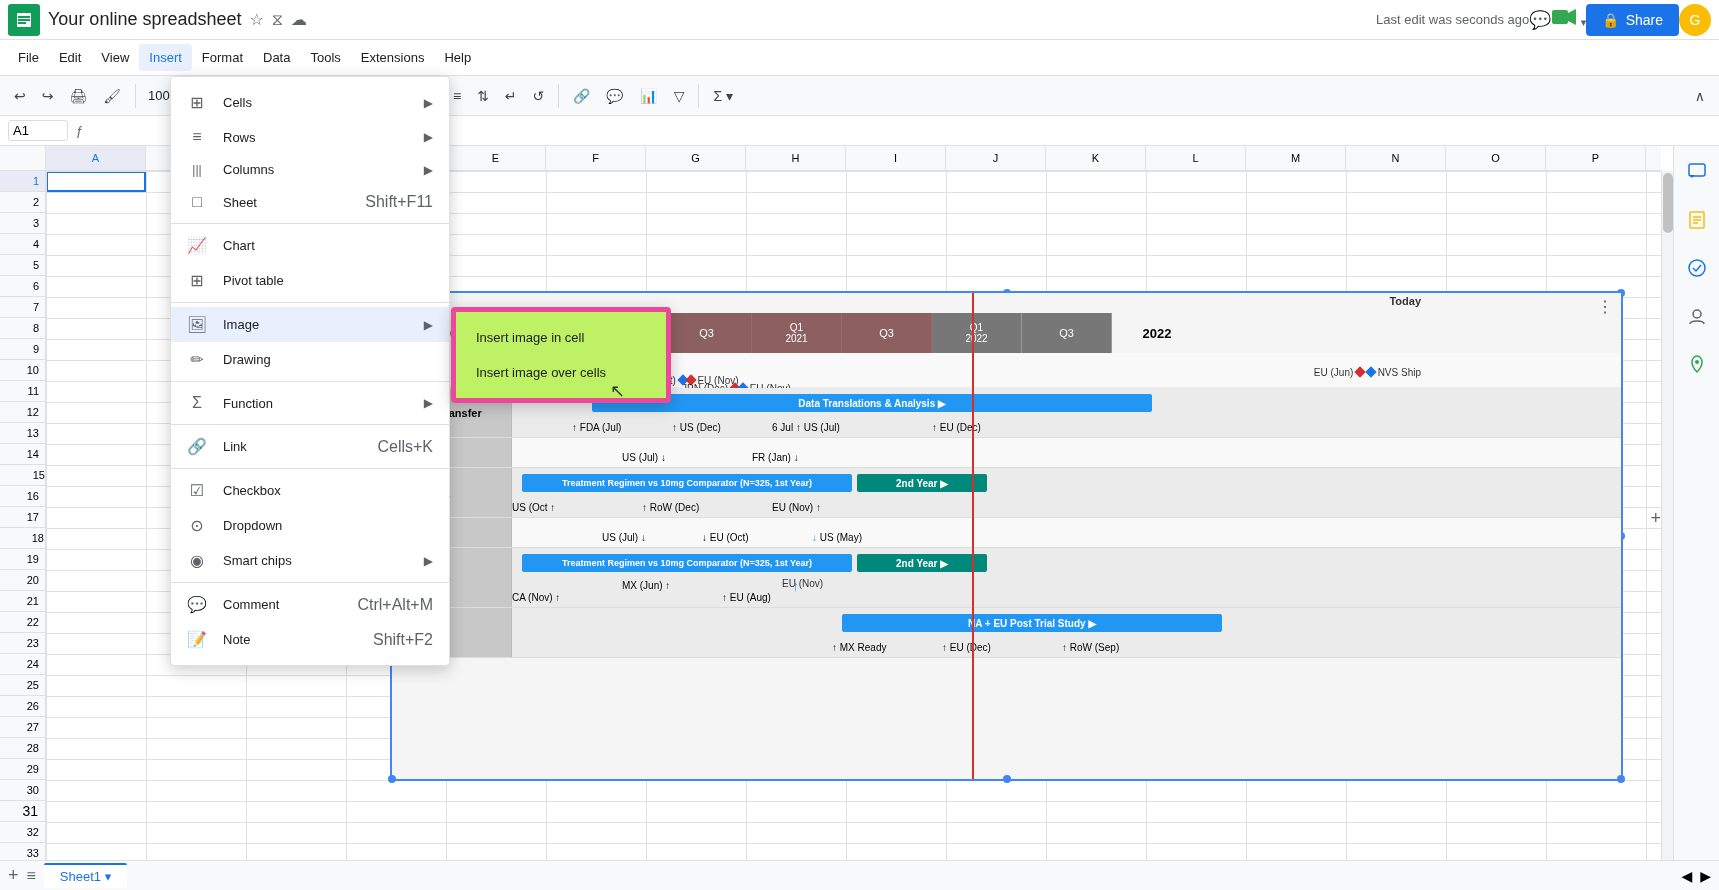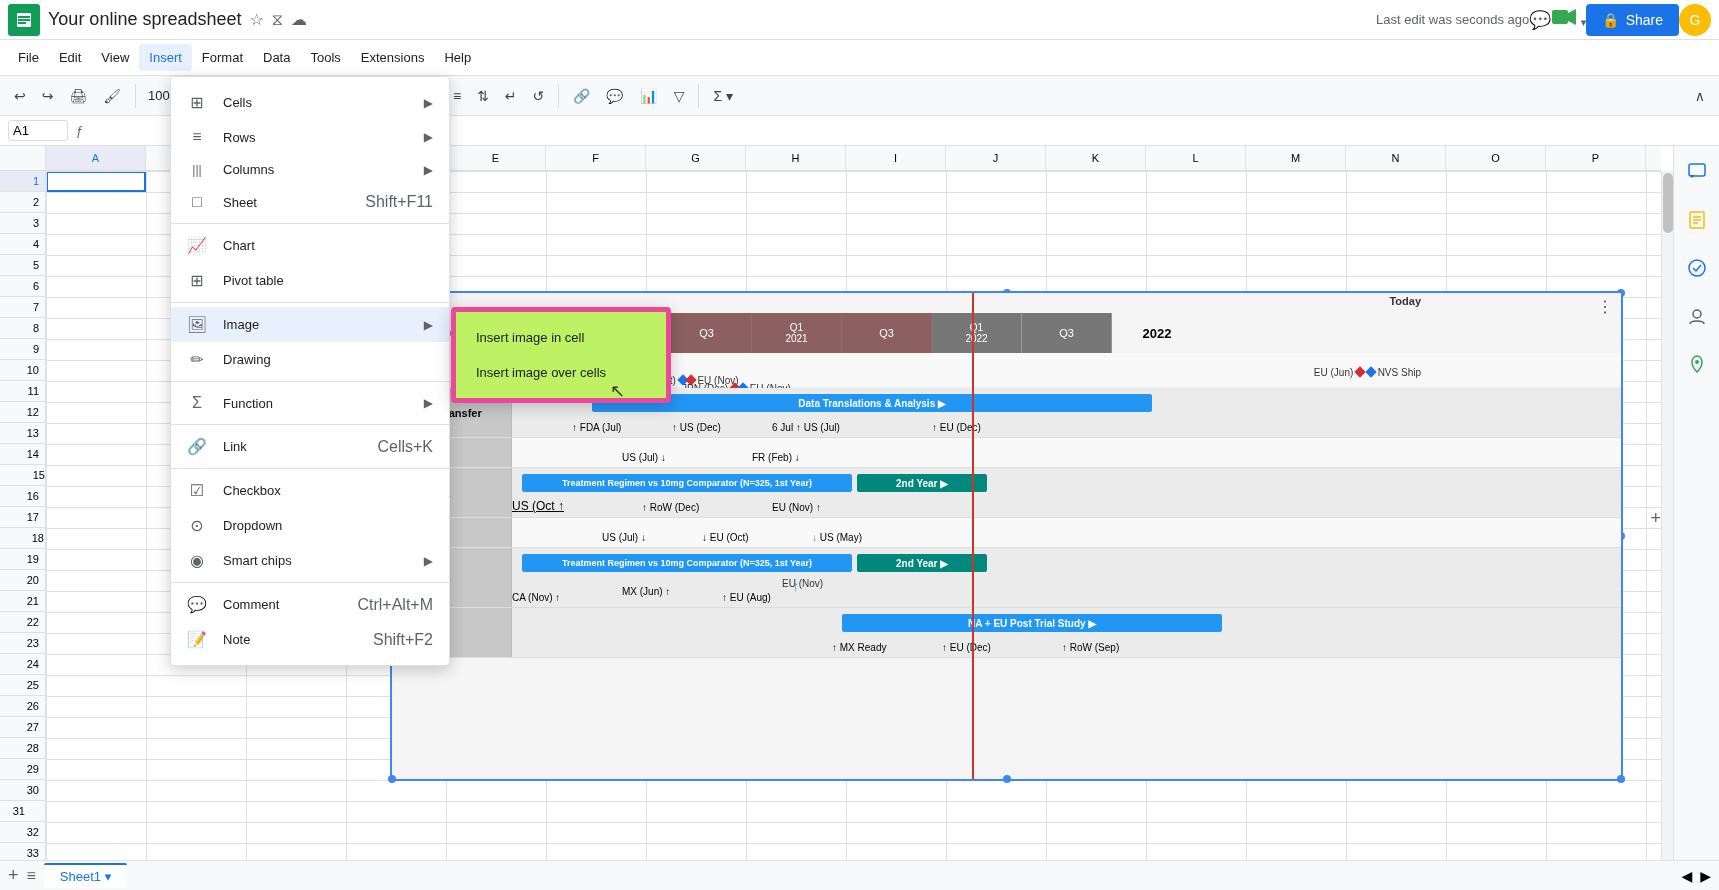--- a/index.html
+++ b/index.html
@@ -352,21 +352,21 @@
       <div style="height:21px; display:flex; align-items:center; justify-content:flex-end; padding-right:6px; font-size:11px; border-bottom:1px solid #e0e0e0;">21</div>
       <div style="height:21px; display:flex; align-items:center; justify-content:flex-end; padding-right:6px; font-size:11px; border-bottom:1px solid #e0e0e0;">22</div>
       <div style="height:21px; display:flex; align-items:center; justify-content:flex-end; padding-right:6px; font-size:11px; border-bottom:1px solid #e0e0e0;">23</div>
       <div style="height:21px; display:flex; align-items:center; justify-content:flex-end; padding-right:6px; font-size:11px; border-bottom:1px solid #e0e0e0;">24</div>
       <div style="height:21px; display:flex; align-items:center; justify-content:flex-end; padding-right:6px; font-size:11px; border-bottom:1px solid #e0e0e0;">25</div>
       <div style="height:21px; display:flex; align-items:center; justify-content:flex-end; padding-right:6px; font-size:11px; border-bottom:1px solid #e0e0e0;">26</div>
       <div style="height:21px; display:flex; align-items:center; justify-content:flex-end; padding-right:6px; font-size:11px; border-bottom:1px solid #e0e0e0;">27</div>
       <div style="height:21px; display:flex; align-items:center; justify-content:flex-end; padding-right:6px; font-size:11px; border-bottom:1px solid #e0e0e0;">28</div>
       <div style="height:21px; display:flex; align-items:center; justify-content:flex-end; padding-right:6px; font-size:11px; border-bottom:1px solid #e0e0e0;">29</div>
       <div style="height:21px; display:flex; align-items:center; justify-content:flex-end; padding-right:6px; font-size:11px; border-bottom:1px solid #e0e0e0;">30</div>
-      <div style="height:21px; display:flex; align-items:center; justify-content:flex-end; padding-right:20px; font-size:11px; border-bottom:1px solid #e0e0e0;">31</div>
+      <div style="height:21px; display:flex; align-items:center; justify-content:flex-end; padding-right:7px; font-size:14px; border-bottom:1px solid #e0e0e0;">31</div>
       <div style="height:21px; display:flex; align-items:center; justify-content:flex-end; padding-right:6px; font-size:11px; border-bottom:1px solid #e0e0e0;">32</div>
       <div style="height:21px; display:flex; align-items:center; justify-content:flex-end; padding-right:6px; font-size:11px; border-bottom:1px solid #e0e0e0;">33</div>
     </div>
 
     <div style="position:absolute; top:25px; left:46px; right:12px; bottom:12px; background:#fff;">
 
       <div style="position:absolute; top:0; left:0; width:100px; height:21px; border:2px solid #1a73e8;"></div>
 
       <div style="position:absolute; top:0; left:0; right:0; bottom:0; background-image: repeating-linear-gradient(#e0e0e0 0 1px, transparent 1px 21px), repeating-linear-gradient(90deg, #e0e0e0 0 1px, transparent 1px 100px); background-size: 100px 21px;"></div>
     </div>
@@ -433,30 +433,30 @@
             <div style="position:absolute; bottom:4px; left:160px; font-size:10px;">↑ US (Dec)</div>
             <div style="position:absolute; bottom:4px; left:260px; font-size:10px;">6 Jul ↑ US (Jul)</div>
             <div style="position:absolute; bottom:4px; left:420px; font-size:10px;">↑ EU (Dec)</div>
           </div>
         </div>
 
         <div style="display:flex; position:relative; height:30px; border-bottom:1px solid #ddd;">
           <div style="width:120px; background:#c8c8c8; border-right:1px solid #bbb; flex-shrink:0;"></div>
           <div style="flex:1; position:relative; background:#f9f9f9;">
             <div style="position:absolute; bottom:4px; left:110px; font-size:10px;">US (Jul) ↓</div>
-            <div style="position:absolute; bottom:4px; left:240px; font-size:10px;">FR (Feb) ↓</div>
+            <div style="position:absolute; bottom:4px; left:240px; font-size:10px;">FR (Jan) ↓</div>
           </div>
         </div>
 
         <div style="display:flex; position:relative; height:50px; border-bottom:1px solid #ddd;">
           <div style="width:120px; background:#c8c8c8; border-right:1px solid #bbb; display:flex; align-items:center; padding:4px 6px; font-weight:bold; font-size:11px; flex-shrink:0;">Phase II/A</div>
           <div style="flex:1; position:relative; background:#ebebeb;">
             <div style="position:absolute; top:6px; left:10px; width:330px; height:18px; background:#2196f3; border-radius:2px; display:flex; align-items:center; justify-content:center; font-size:9px; color:#fff; font-weight:bold;">Treatment Regimen vs 10mg Comparator (N=325, 1st Year)</div>
             <div style="position:absolute; top:6px; left:345px; width:130px; height:18px; background:#00897b; border-radius:2px; display:flex; align-items:center; justify-content:center; font-size:10px; color:#fff; font-weight:bold;">2nd Year ▶</div>
-            <div style="position:absolute; bottom:4px; left:0px; font-size:12px;text-decoration:underline;">US (Oct ↑</div>
+            <div style="position:absolute; bottom:4px; left:0px; font-size:10px;">US (Oct ↑</div>
             <div style="position:absolute; bottom:4px; left:130px; font-size:10px;">↑ RoW (Dec)</div>
             <div style="position:absolute; bottom:4px; left:260px; font-size:10px;">EU (Nov) ↑</div>
           </div>
         </div>
 
         <div style="display:flex; position:relative; height:30px; border-bottom:1px solid #ddd;">
           <div style="width:120px; background:#c8c8c8; border-right:1px solid #bbb; flex-shrink:0;"></div>
           <div style="flex:1; position:relative; background:#f9f9f9;">
             <div style="position:absolute; bottom:4px; left:90px; font-size:10px;">US (Jul) ↓</div>
             <div style="position:absolute; bottom:4px; left:190px; font-size:10px;">↓ EU (Oct)</div>
@@ -465,21 +465,21 @@
         </div>
 
         <div style="display:flex; position:relative; height:60px; border-bottom:1px solid #ddd;">
           <div style="width:120px; background:#c8c8c8; border-right:1px solid #bbb; display:flex; align-items:center; padding:4px 6px; font-weight:bold; font-size:11px; flex-shrink:0;">Phase II/B</div>
           <div style="flex:1; position:relative; background:#ebebeb;">
             <div style="position:absolute; top:6px; left:10px; width:330px; height:18px; background:#2196f3; border-radius:2px; display:flex; align-items:center; justify-content:center; font-size:9px; color:#fff; font-weight:bold;">Treatment Regimen vs 10mg Comparator (N=325, 1st Year)</div>
             <div style="position:absolute; top:6px; left:345px; width:130px; height:18px; background:#00897b; border-radius:2px; display:flex; align-items:center; justify-content:center; font-size:10px; color:#fff; font-weight:bold;">2nd Year ▶</div>
             <div style="position:absolute; top:30px; left:270px; font-size:10px; color:#333;">EU (Nov)</div>
             <div style="position:absolute; top:30px; left:280px; font-size:14px; color:#2196f3;">↑</div>
             <div style="position:absolute; bottom:4px; left:0px; font-size:10px;">CA (Nov) ↑</div>
-            <div style="position:absolute; bottom:10px; left:110px; font-size:10px;">MX (Jun) ↑</div>
+            <div style="position:absolute; bottom:16px; left:110px; font-size:10px;">MX (Jun) ↑</div>
             <div style="position:absolute; bottom:4px; left:210px; font-size:10px;">↑ EU (Aug)</div>
           </div>
         </div>
 
         <div style="display:flex; position:relative; height:50px; border-bottom:1px solid #ddd;">
           <div style="width:120px; background:#c8c8c8; border-right:1px solid #bbb; display:flex; align-items:center; padding:4px 6px; font-weight:bold; font-size:11px; flex-shrink:0;">Post Trial</div>
           <div style="flex:1; position:relative; background:#ebebeb;">
             <div style="position:absolute; top:6px; left:330px; width:380px; height:18px; background:#2196f3; border-radius:2px; display:flex; align-items:center; justify-content:center; font-size:10px; color:#fff; font-weight:bold;">NA + EU Post Trial Study ▶</div>
             <div style="position:absolute; bottom:4px; left:320px; font-size:10px;">↑ MX Ready</div>
             <div style="position:absolute; bottom:4px; left:430px; font-size:10px;">↑ EU (Dec)</div>

